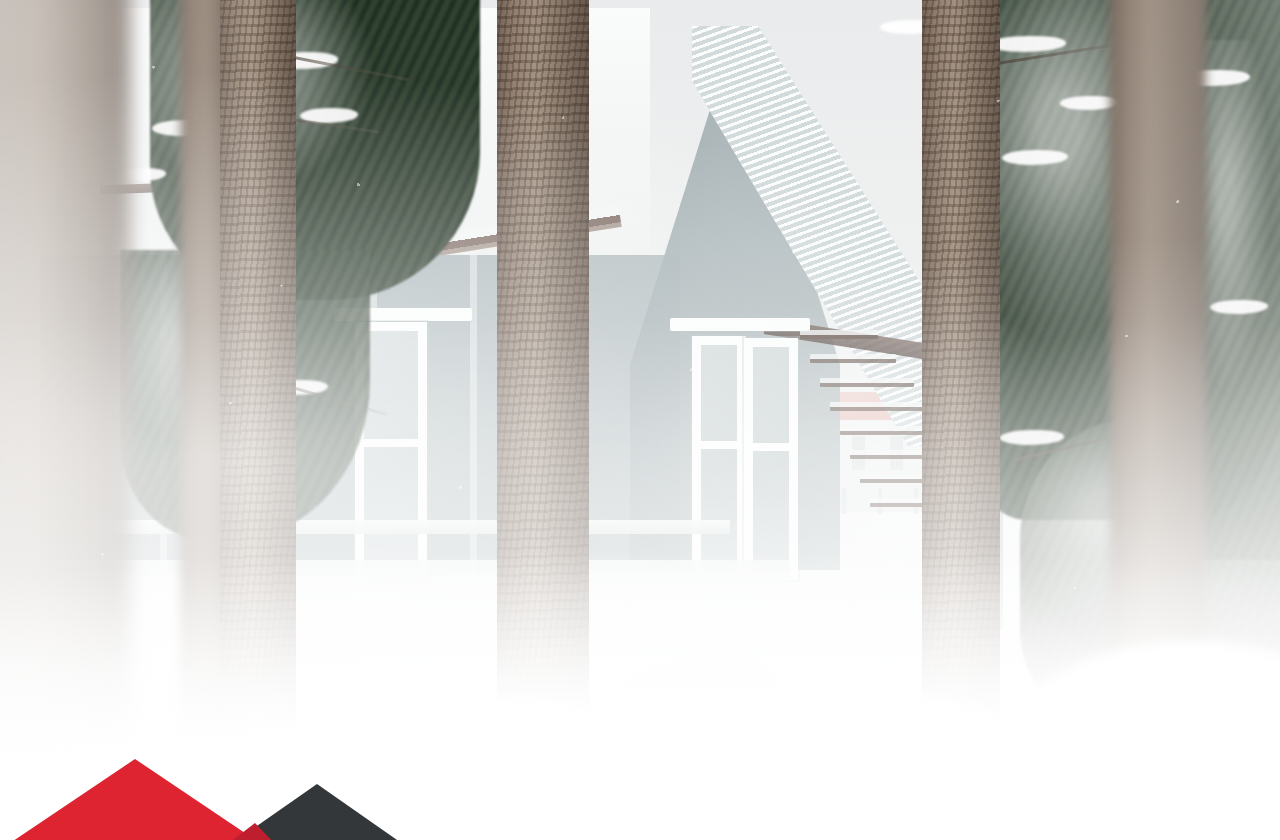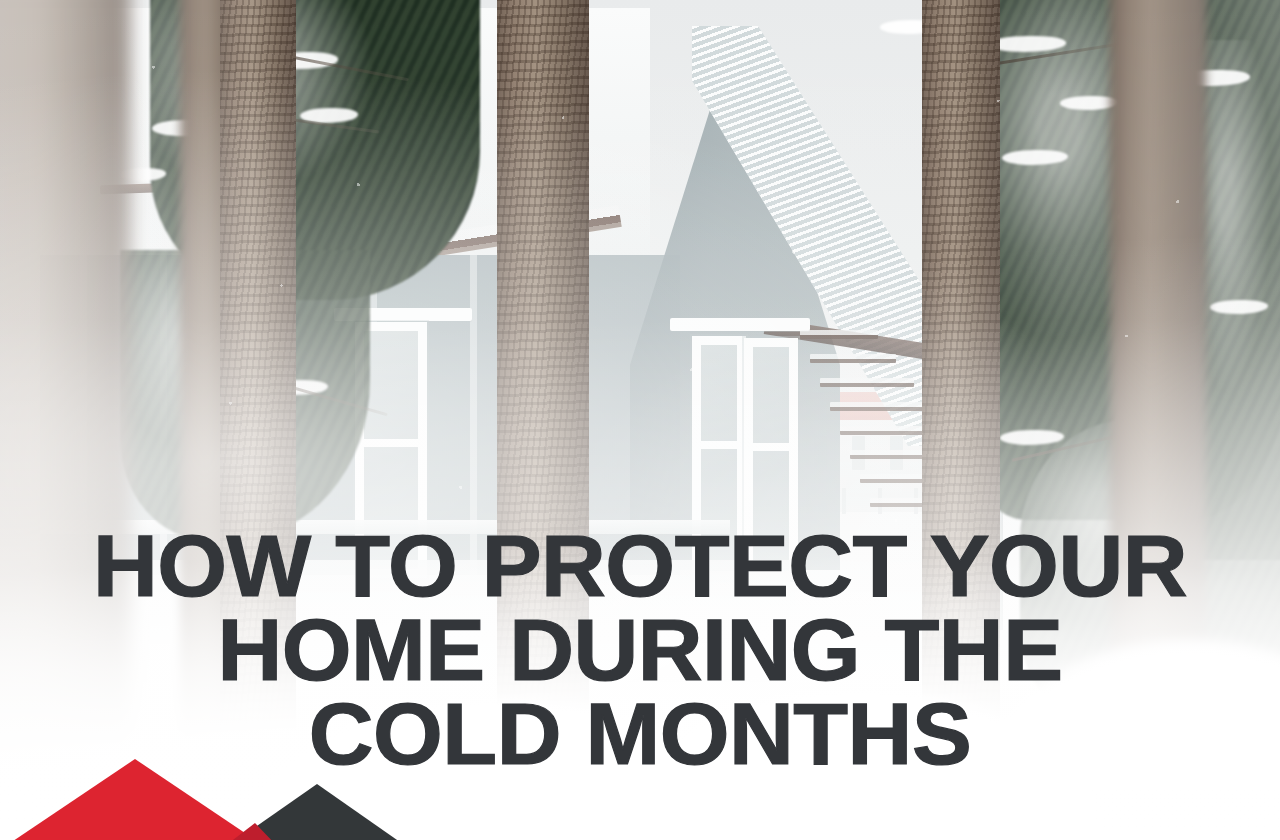--- a/index.html
+++ b/index.html
@@ -325,25 +325,20 @@
     <div class="ground"></div>
     <div class="drift" style="left:980px;top:640px;width:420px;height:150px;"></div>
     <div class="drift" style="left:620px;top:690px;width:480px;height:140px;"></div>
     <div class="drift" style="left:240px;top:700px;width:520px;height:150px;"></div>
 
     <div class="snowfall"></div>
     <div class="haze2"></div>
     <div class="haze"></div>
   </div>
 
-  <div class="headline" style="color: rgb(51, 54, 58);">
-    <span class="hl-line hl-1">HOW TO PROTECT YOUR</span>
-    <span class="hl-line hl-2">HOME DURING THE</span>
-    <span class="hl-line hl-3">COLD MONTHS</span>
-  </div>
 
   <div class="logo">
     <svg width="440" height="92" viewBox="0 0 440 92" xmlns="http://www.w3.org/2000/svg">
 
       <polygon points="317,36 440,122 194,122" fill="#333739"></polygon>
 
       <polygon points="135,11 300,122 -30,122" fill="#DD2430"></polygon>
 
       <polygon points="255,75 300,122 194,122" fill="#BE1E2D"></polygon>
     </svg>

